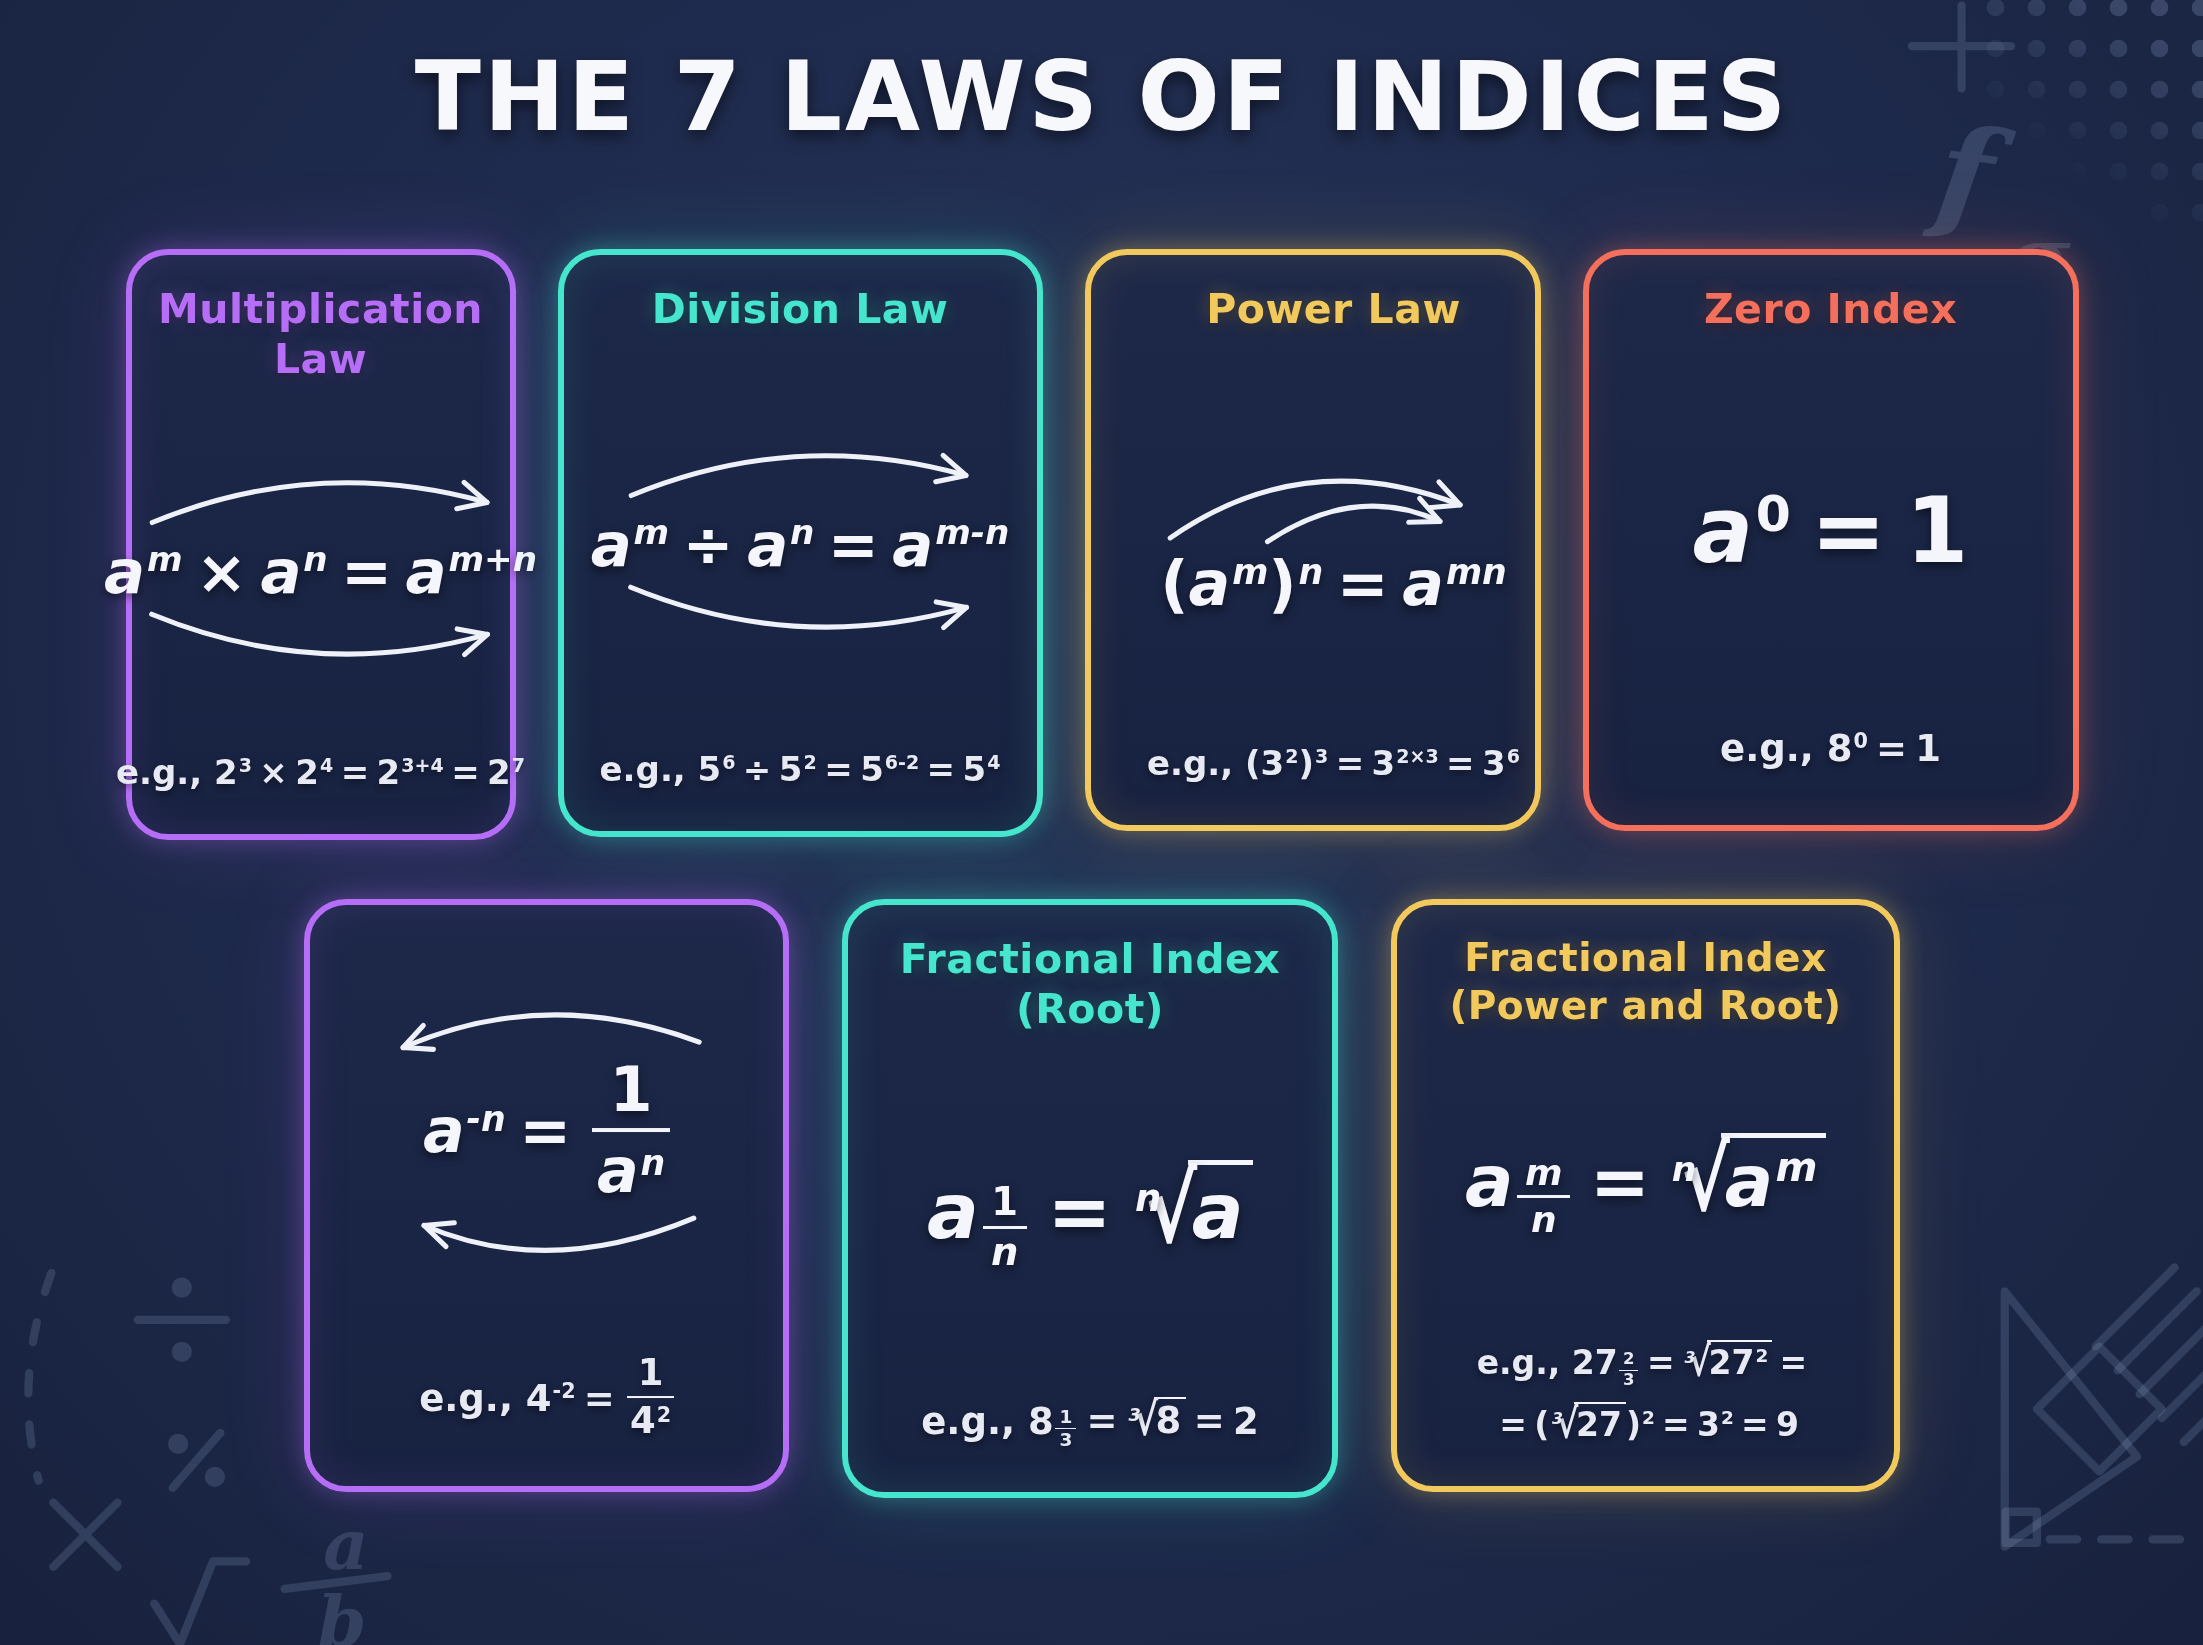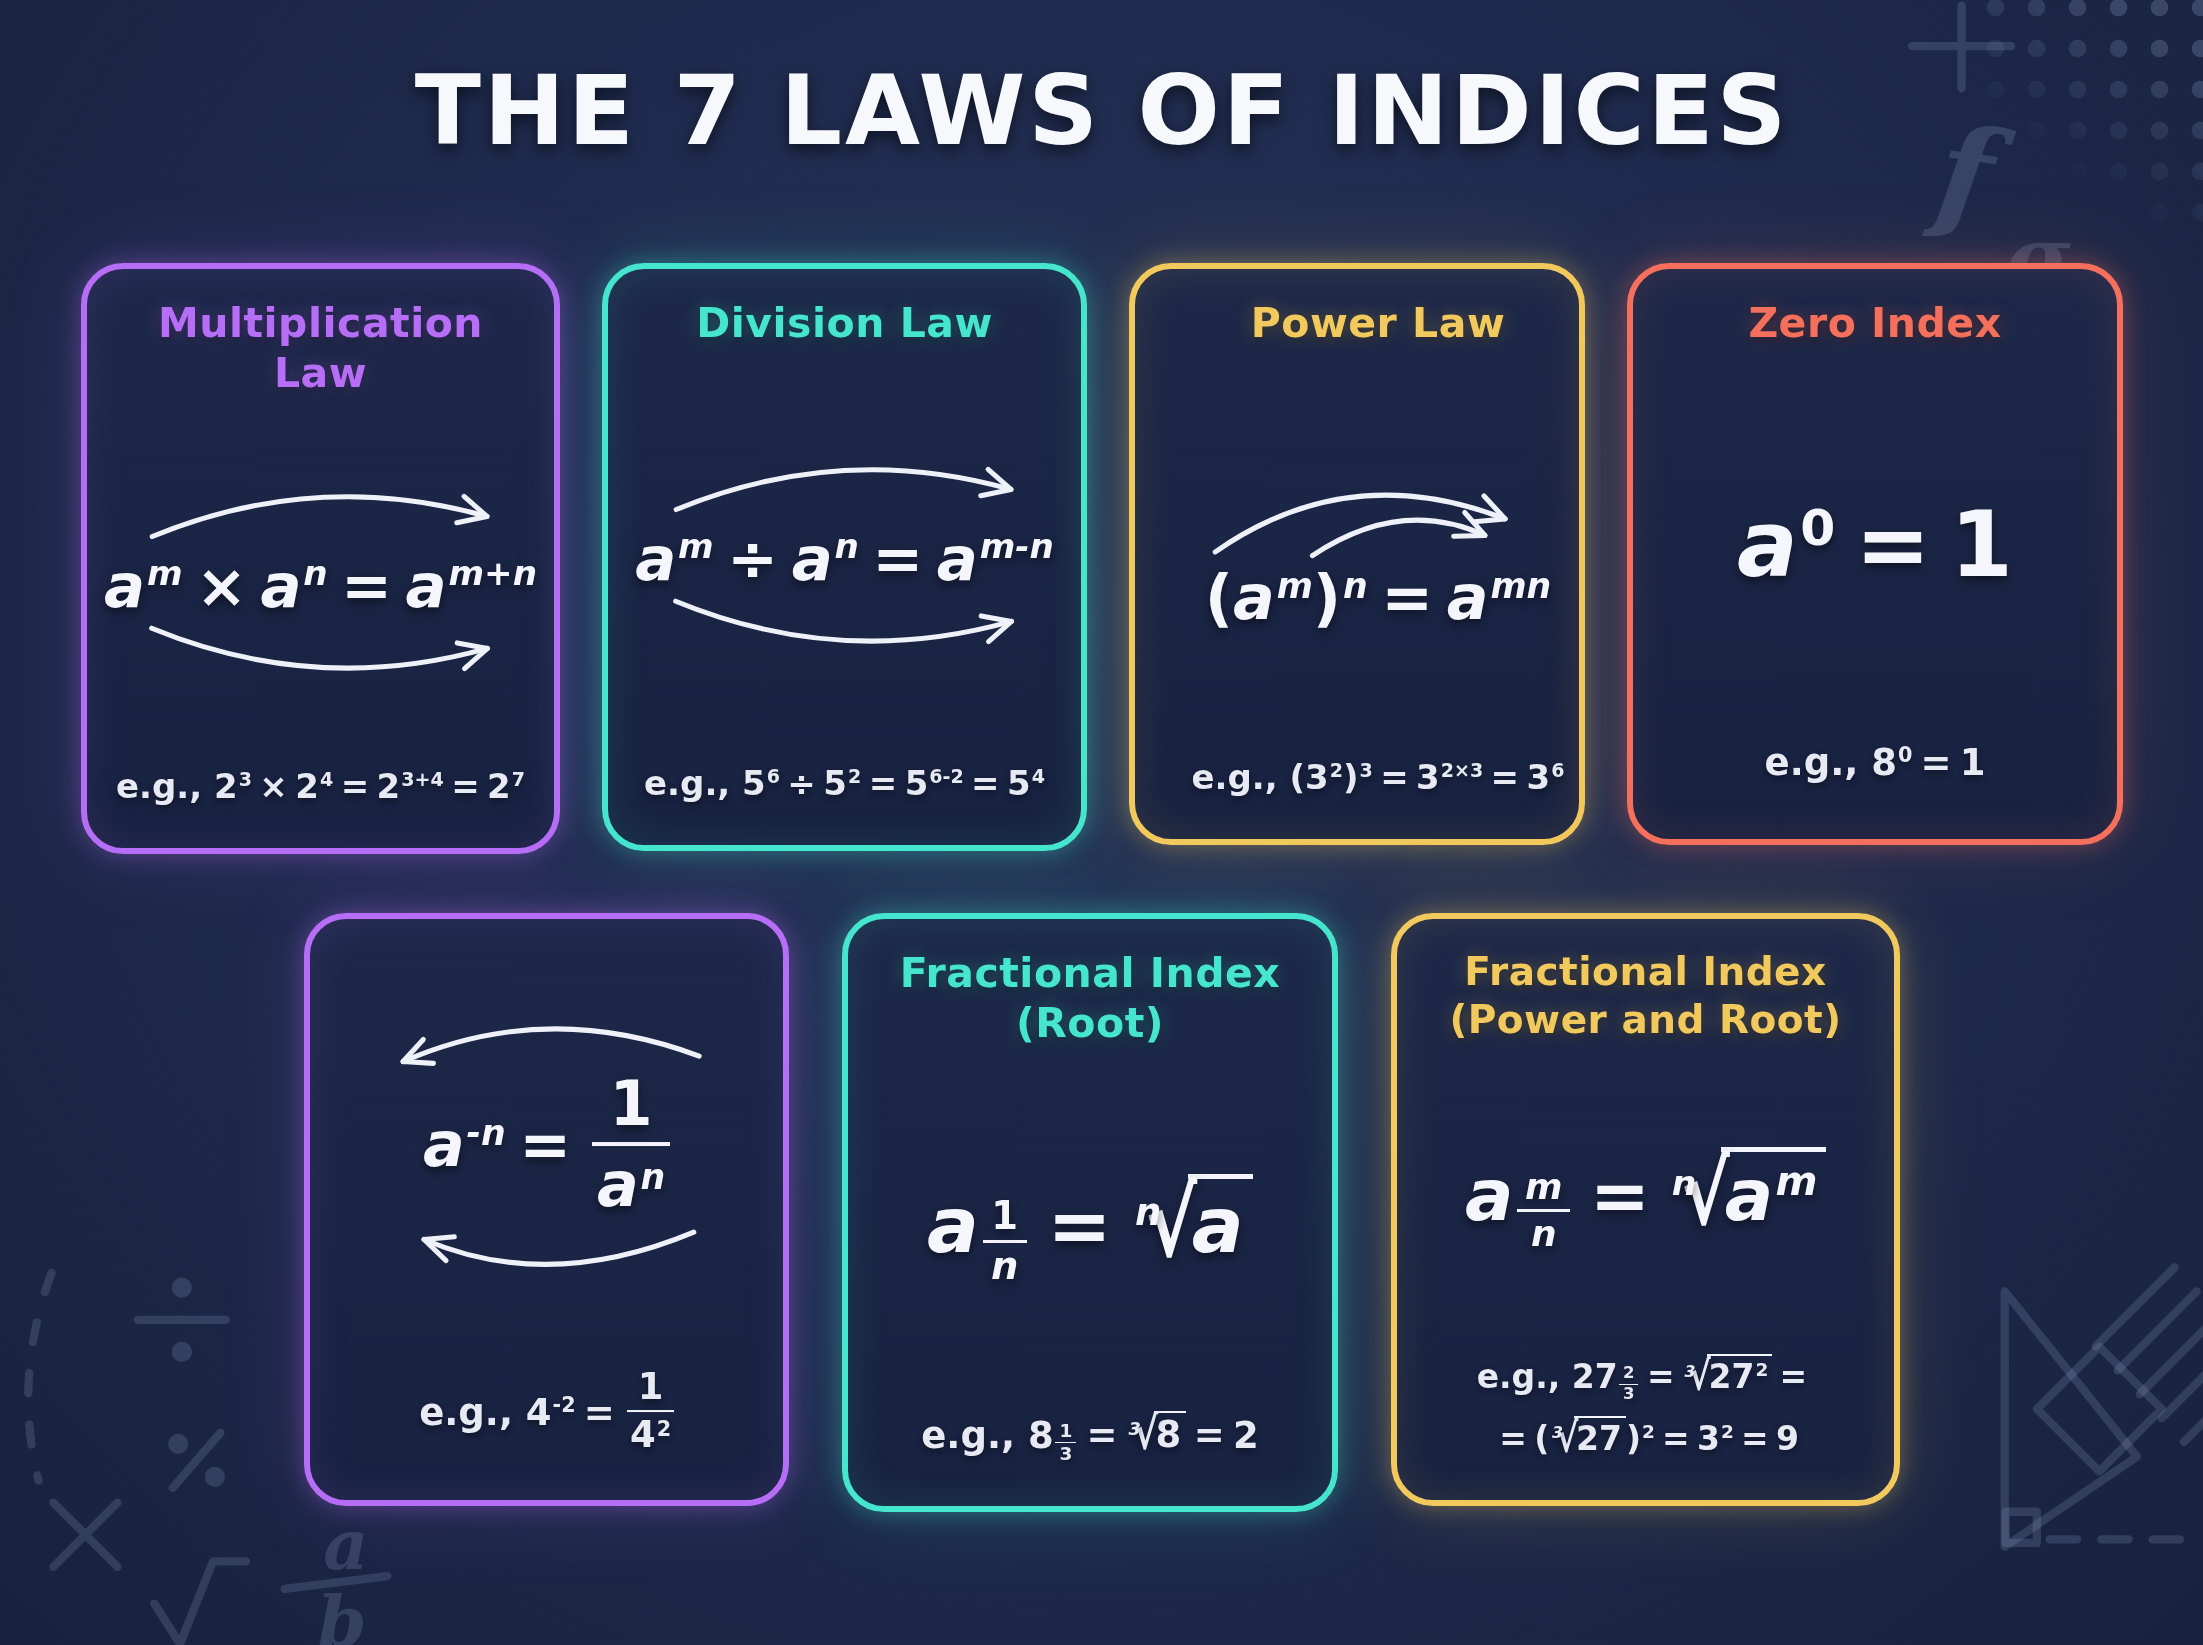--- a/index.html
+++ b/index.html
@@ -15,33 +15,33 @@
   .dtx{fill:rgba(150,168,205,.22);font-family:"DejaVu Serif","Liberation Serif",serif;font-style:italic;font-weight:700;}
   .dotgrid{
     position:absolute;right:-13px;top:-13px;width:242px;height:237px;
     background-image:radial-gradient(rgba(150,168,205,.26) 8.3px,transparent 9.2px);
     background-size:41px 41px;
     -webkit-mask-image:linear-gradient(215deg,#000 22%,transparent 72%);
             mask-image:linear-gradient(215deg,#000 22%,transparent 72%);
   }
   
   .title{
-    margin:57px 0 0;text-align:center;color:#f7f8fc;font-size:97px;font-weight:800;
+    margin:43px 0 0;text-align:center;color:#f7f8fc;font-size:97px;font-weight:800;
     letter-spacing:2.8px;line-height:1.12;text-shadow:0 6.4px 14.7px rgba(0,0,0,.55);
   }
   
   .row{display:flex;justify-content:center;align-items:flex-start;position:relative;}
   .row1{gap:42px;margin-top:97px;}
   .row2{gap:53px;margin-top:59px;}
   .card{
     position:relative;border-radius:42px;border:6.4px solid #fff;
     background:linear-gradient(180deg,#1d2849 0%,#182241 100%);
     display:flex;flex-direction:column;align-items:center;box-sizing:border-box;
   }
-  [data-card="multiplication-law"]{width:479px;height:591px;}
+  [data-card="multiplication-law"]{width:390px;height:591px;}
   [data-card="division-law"]{width:485px;height:588px;}
   [data-card="power-law"]{width:456px;height:582px;padding-left:42px;}
   [data-card="zero-index"]{width:496px;height:582px;}
   [data-card="negative-index"]{width:485px;height:593px;}
   [data-card="fractional-root"]{width:496px;height:599px;}
   [data-card="fractional-power-root"]{width:509px;height:593px;}
 
   .card-head{font-weight:700;text-align:center;line-height:1.24;margin-top:29px;
     letter-spacing:0.5px;font-size:41px;text-shadow:0 2.8px 9.2px rgba(0,0,0,.45);}
   [data-card="fractional-power-root"] .card-head{font-size:39px;}

